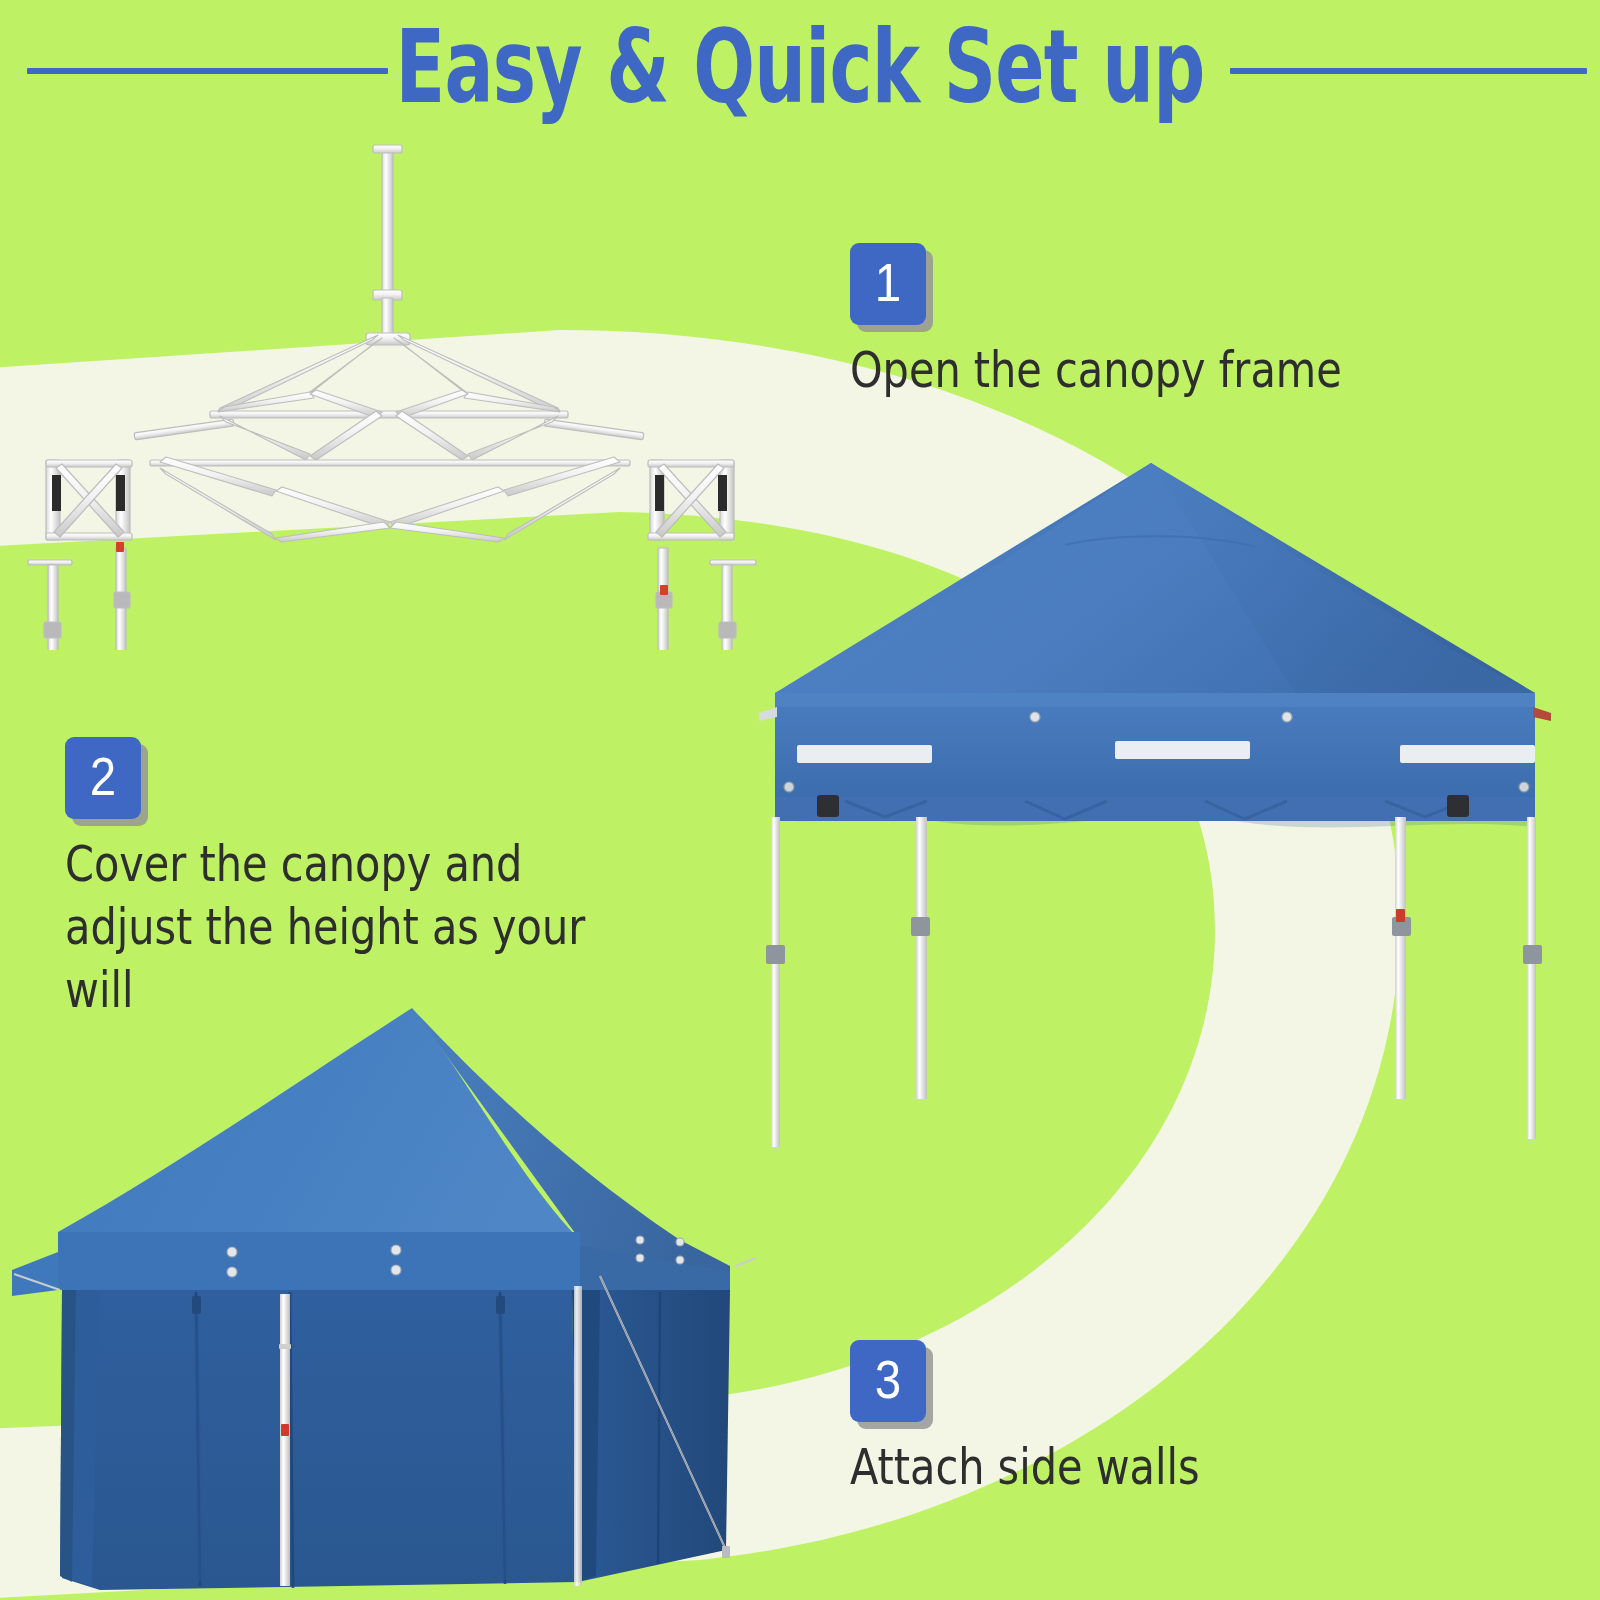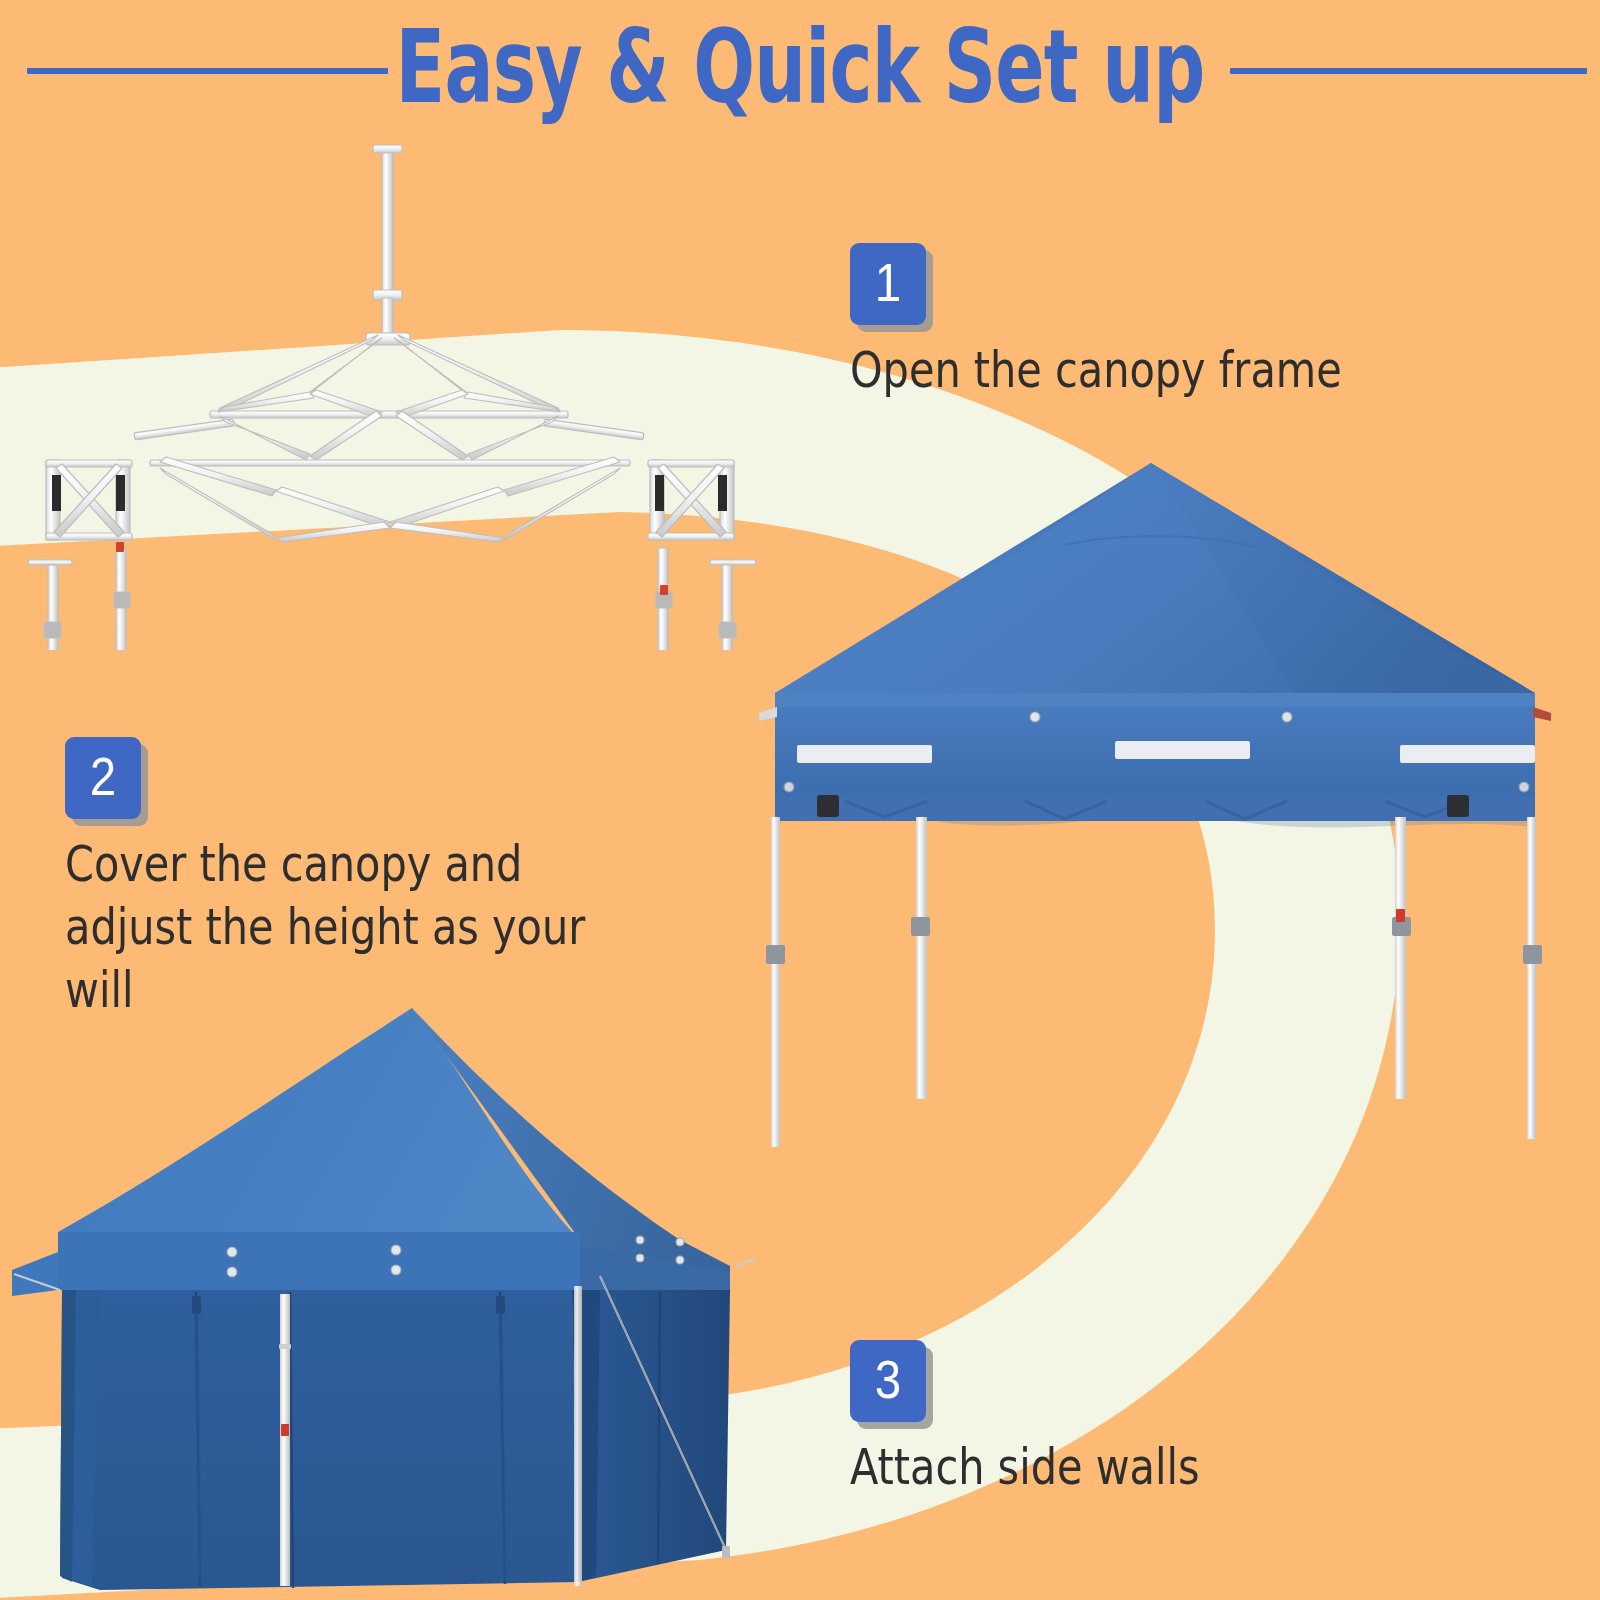--- a/index.html
+++ b/index.html
@@ -2,21 +2,21 @@
 <html><head>
 <meta charset="utf-8">
 <title>Easy &amp; Quick Set up</title>
 <style>
   html,body{margin:0;padding:0;background:#ffffff;}
   body{
     width:1600px;height:1600px;overflow:hidden;position:relative;
     font-family:"Liberation Sans","DejaVu Sans",sans-serif;
     -webkit-font-smoothing:antialiased;
   }
-  #stage{position:absolute;left:0;top:0;width:1600px;height:1600px;background:#fdba74;}
+  #stage{position:absolute;left:0;top:0;width:1600px;height:1600px;background:#bef264;}
 
   
   .swoosh{position:absolute;left:0;top:0;width:1600px;height:1600px;z-index:0;}
 
   
   .header{position:absolute;left:0;top:0;width:1600px;height:140px;z-index:6;}
   .rule{position:absolute;height:6px;background:#3f68c5;top:68px;border-radius:1px;}
   .rule.left{left:27px;width:361px;}
   .rule.right{left:1230px;width:357px;}
   .title{

